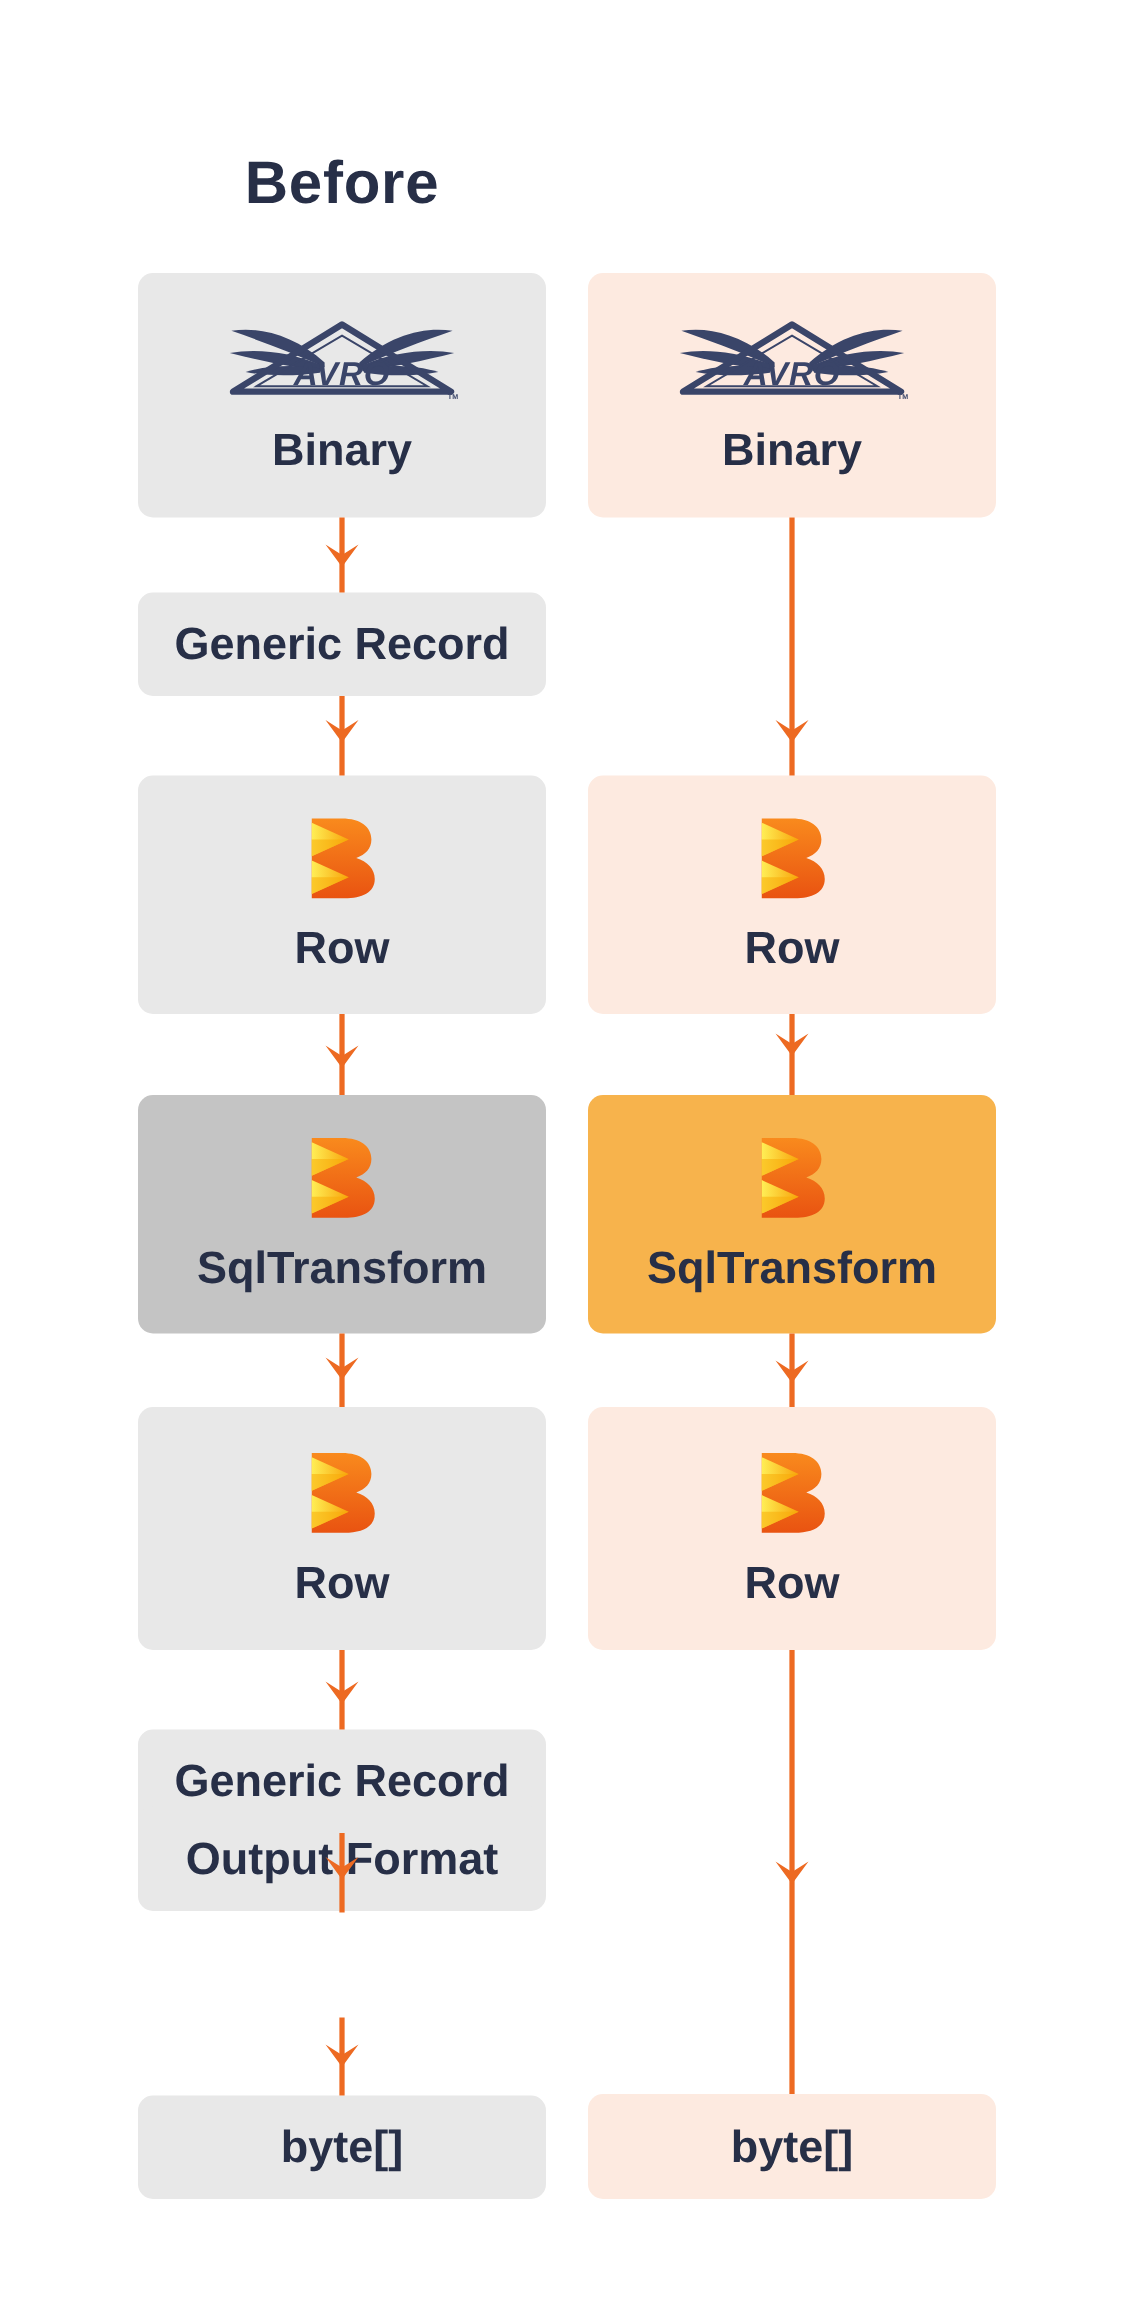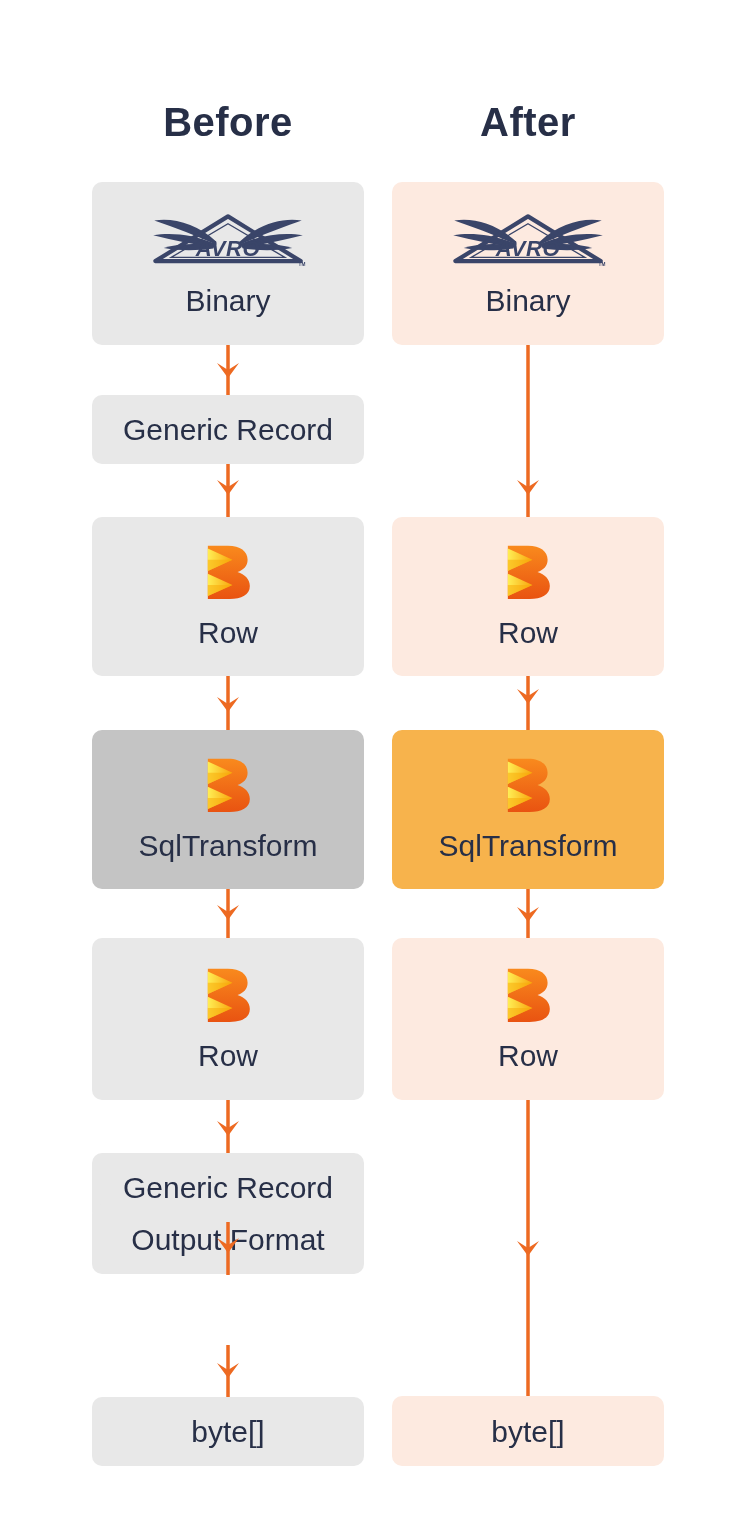--- a/index.html
+++ b/index.html
@@ -10,21 +10,21 @@
   .col-header {
     position:absolute; top:98px; width:272px; height:48px;
     display:flex; align-items:center; justify-content:center;
     font-size:40px; font-weight:700; color:#272f47; letter-spacing:0.5px;
   }
   .box {
     position:absolute; width:272px; border-radius:10px;
     display:flex; flex-direction:column; align-items:center; justify-content:center;
     gap:16px; box-sizing:border-box;
   }
-  .box .label { font-size:30px; font-weight:400; color:#272f47; line-height:1.1; }
+  .box .label { font-size:30px; font-weight:700; color:#272f47; line-height:1.1; }
   .bg-gray       { background:#e8e8e8; }
   .bg-gray-dark  { background:#c4c4c4; }
   .bg-peach      { background:#fdeae0; }
   .bg-amber      { background:#f7b34c; }
   .arrow { position:absolute; overflow:visible; }
   .arrow line    { stroke:#ed6a22; stroke-width:3.5; }
   .arrow polygon { fill:#ed6a22; }
   .avro-logo  { display:block; }
   .beam-logo  { display:block; }
   .avro-word  { font-size:42px; font-weight:700; font-style:italic; letter-spacing:1px; }
@@ -42,21 +42,20 @@
     <linearGradient id="beamYellow" x1="0" y1="0" x2="1" y2="0">
       <stop offset="0" stop-color="#ffee55"></stop>
         <stop offset="1" stop-color="#f8a40b"></stop>
     </linearGradient>
   </defs>
 </svg>
 
 <div class="canvas">
 
   <div class="col-header" style="left:92px">Before</div>
-  <div class="col-header" style="left:392px">After</div>
 
   <div class="box bg-gray" style="left:92px;top:182px;height:163px">
     <svg class="avro-logo" viewBox="0 0 300 110" width="158" height="58">
       <g fill="#3a4569">
         <path d="M128,60 C90,26 46,14 10,20 C50,34 88,48 128,66 Z"></path>
         <path d="M126,64 C84,46 40,42 8,48 C48,58 86,66 124,71 Z"></path>
         <path d="M124,68 C92,62 54,64 28,72 C58,78 94,77 122,73 Z"></path>
         <g transform="translate(300,0) scale(-1,1)">
           <path d="M128,60 C90,26 46,14 10,20 C50,34 88,48 128,66 Z"></path>
           <path d="M126,64 C84,46 40,42 8,48 C48,58 86,66 124,71 Z"></path>

